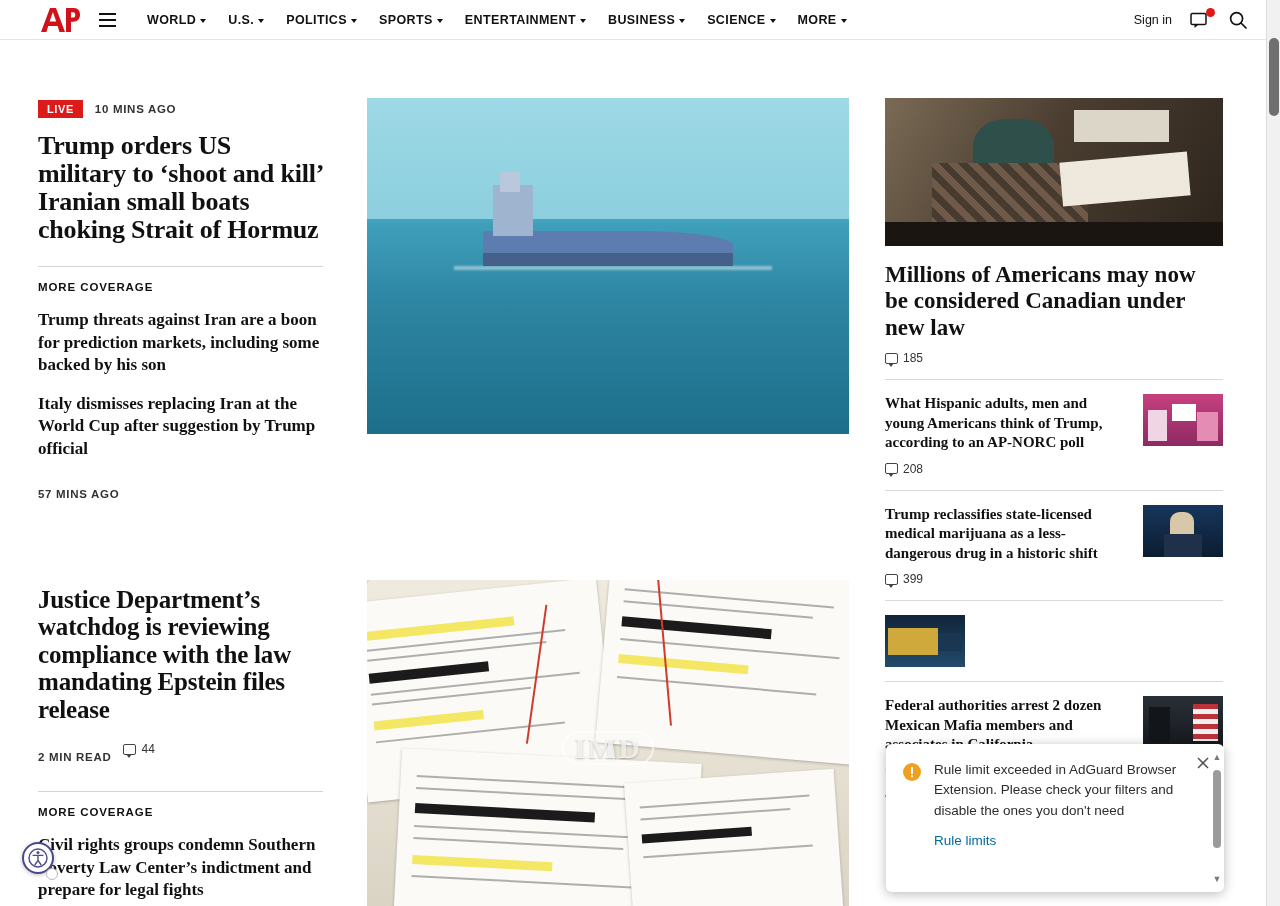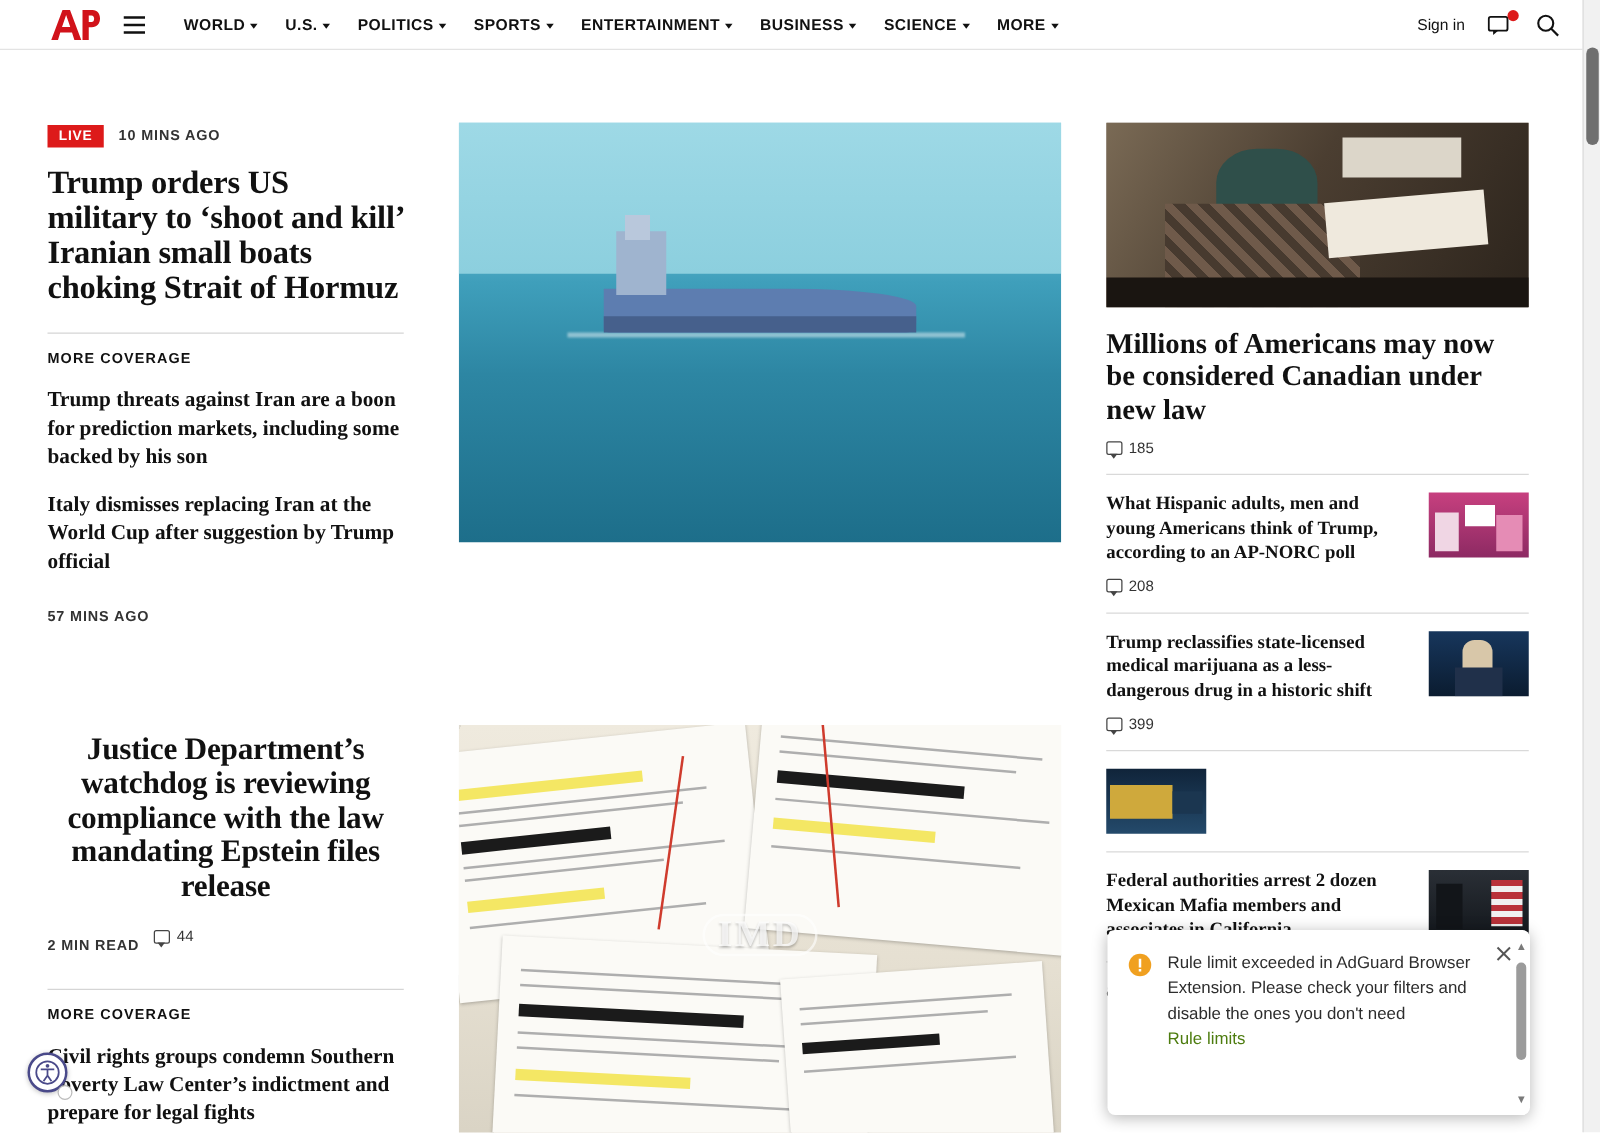--- a/index.html
+++ b/index.html
@@ -140,21 +140,21 @@
     text-shadow:0 1px 2px rgba(0,0,0,.25);
   }
   .wmark-badge {
     position:absolute; left:50%; top:50%; transform:translate(-50%,-50%);
     width:92px; height:34px; border:2px solid rgba(255,255,255,.6); border-radius:17px;
   }
 
   .mid-headline {
     font-family:"Liberation Serif", serif;
     font-size:25px; line-height:1.1; font-weight:700;
-    margin:0 0 0 0; letter-spacing:-.2px;text-align:center;
+    margin:0 0 0 0; letter-spacing:-.2px;
   }
 
   
   .r-media { width:338px; height:148px; overflow:hidden; position:relative; }
   .r-hero-img {
     width:100%; height:100%;
     background:linear-gradient(#6d5c4a,#3b2f26);
     position:relative; overflow:hidden;
   }
   .r-headline {
@@ -194,22 +194,22 @@
   .notif {
     position:absolute; left:886px; top:744px; width:338px; height:148px;
     background:#fff; border-radius:6px; box-shadow:0 2px 12px rgba(0,0,0,.28);
     padding:16px 18px 12px 16px; display:flex; gap:12px;
   }
   .notif-icon { width:20px; height:20px; flex:0 0 20px; margin-top:2px; }
   .notif-text {
     font-size:13.5px; line-height:1.5; color:#2d2d2d;
   }
   .notif-link {
-    display:inline-block; margin-top:2px; font-size:13.5px;
-    color:#4d7c0f; cursor:pointer;
+    display:inline-block; margin-top:12px; font-size:13.5px;
+    color:#0369a1; cursor:pointer;
   }
   .notif-close {
     position:absolute; top:10px; right:12px; width:18px; height:18px; cursor:pointer;
     color:#555;
   }
   .notif-scroll {
     position:absolute; right:2px; top:12px; bottom:12px; width:10px;
   }
   .notif-scroll .ns-thumb { position:absolute; top:14px; left:1px; width:8px; height:78px; background:#9b9b9b; border-radius:4px; }
   .ns-arrow { position:absolute; left:0; width:10px; height:10px; color:#7a7a7a; font-size:9px; text-align:center; line-height:10px; }

